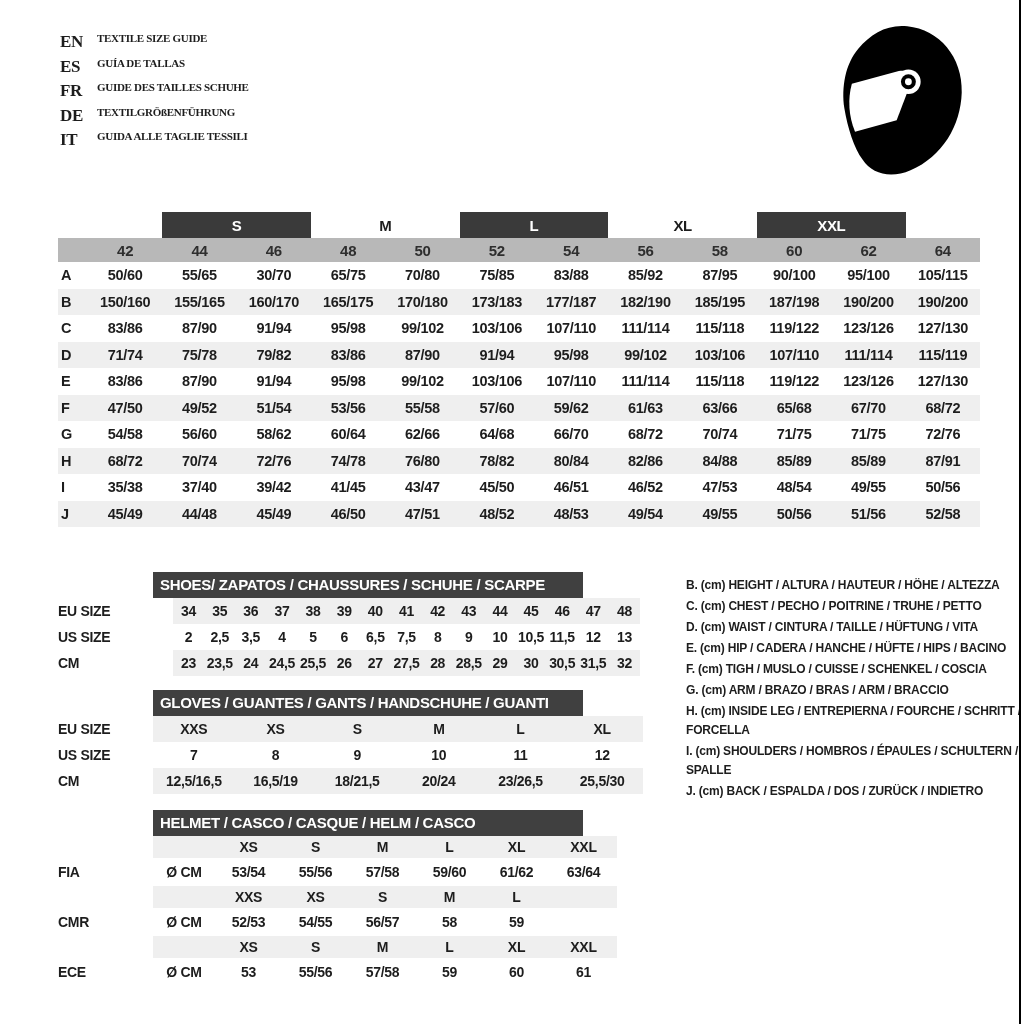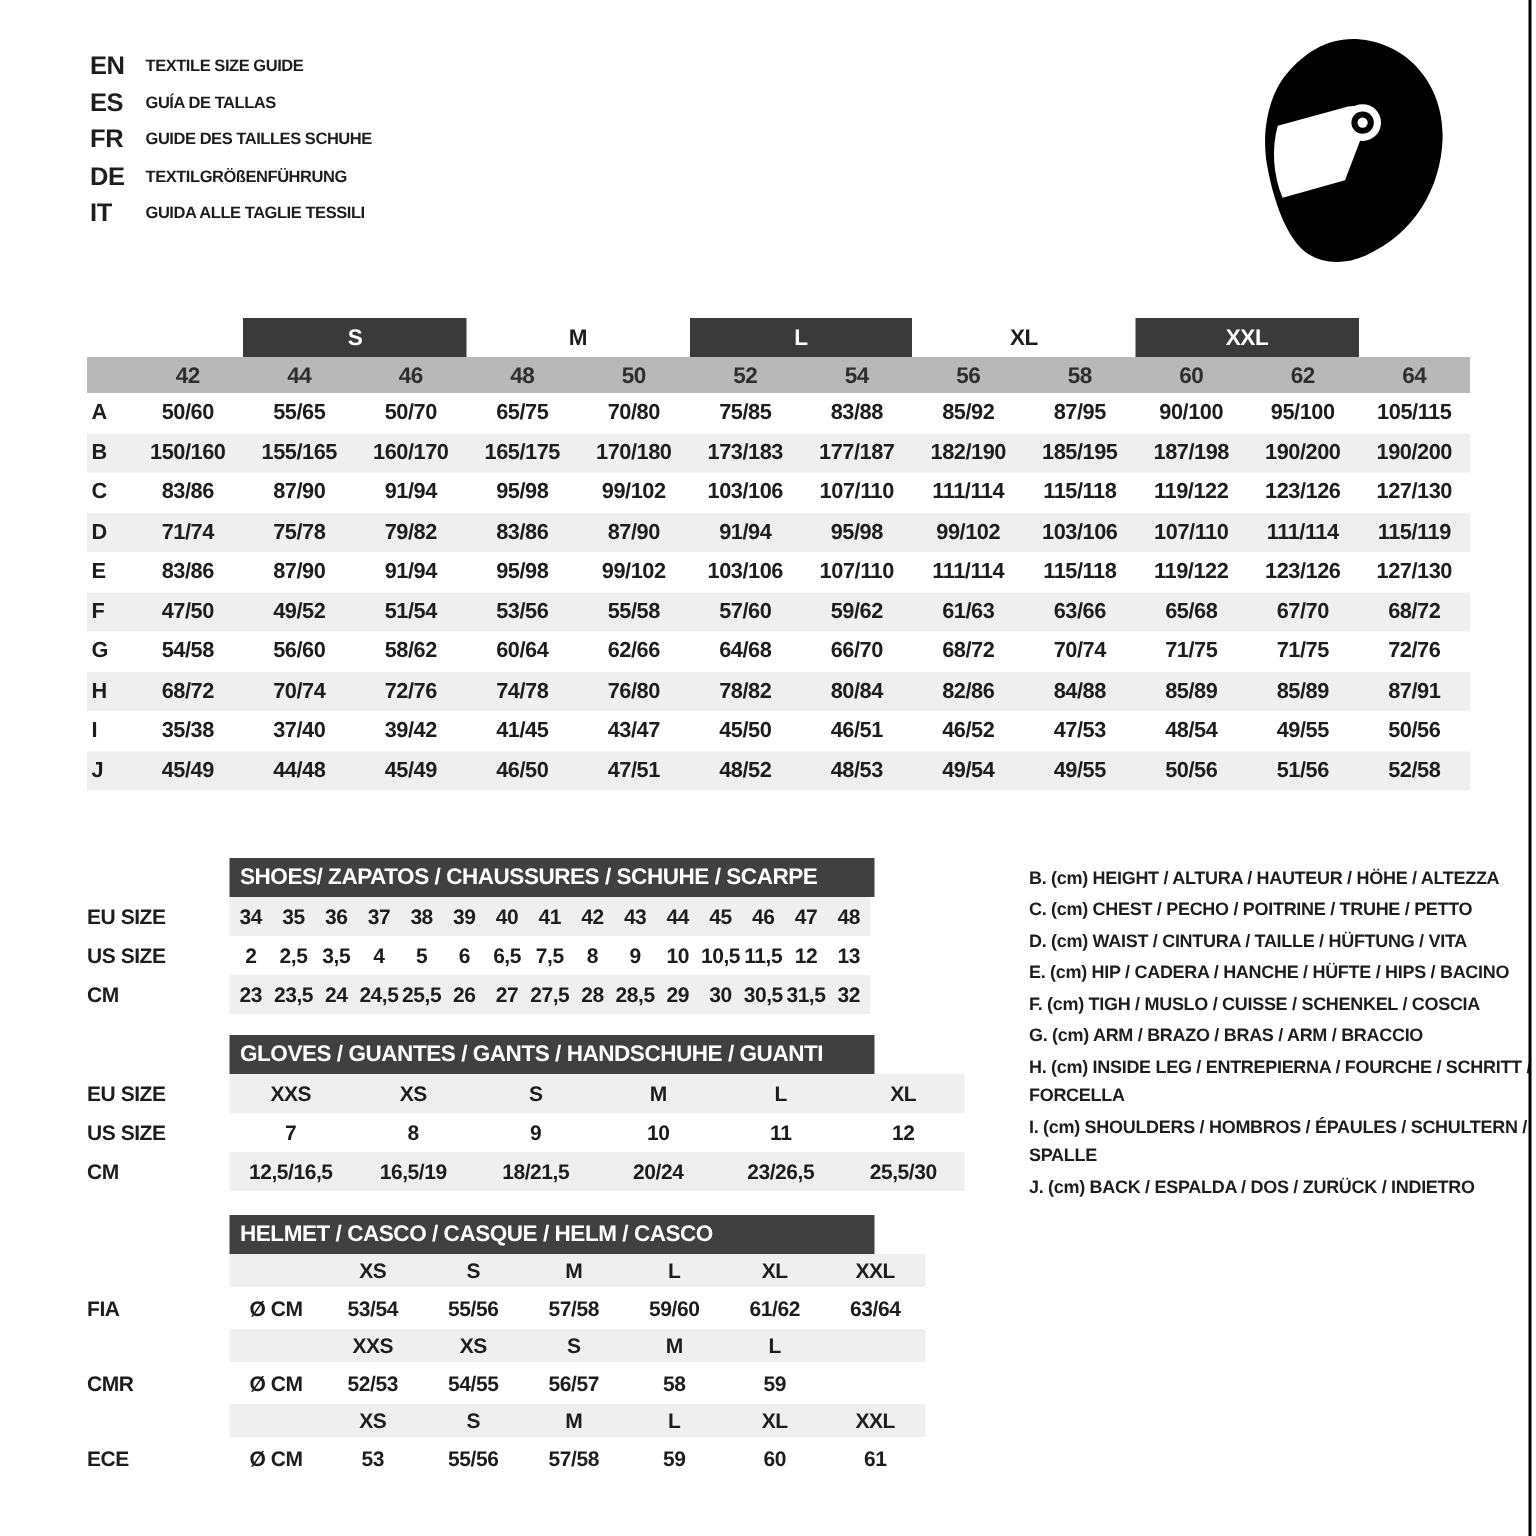--- a/index.html
+++ b/index.html
@@ -4,21 +4,21 @@
 <style>
   * { margin:0; padding:0; box-sizing:border-box; }
   html,body { background:#ffffff; }
   body {
     width:1024px; height:1024px; position:relative; overflow:hidden;
     font-family:"Liberation Sans", sans-serif; color:#1d1d1d;
   }
 
   
   .lang-block { position:absolute; left:60px; top:32px; }
-  .lang-row { display:flex; height:24.5px; align-items:center; }
+  .lang-row { display:flex; height:24.5px; align-items:flex-start;font-family:Liberation Serif, serif; }
   .lang-code { width:37px; font-size:17px; font-weight:700; letter-spacing:-0.3px; }
   .lang-label { font-size:11px; font-weight:700; letter-spacing:-0.3px; }
 
   
   .helmet-logo { position:absolute; left:832px; top:22px; width:140px; height:160px; }
 
   
   .main-table { position:absolute; left:58px; top:212px; width:922px; letter-spacing:-0.3px; }
   .mt-grid { display:grid; grid-template-columns:30px repeat(12,1fr); }
   .mt-groups { height:26px; }
@@ -33,21 +33,21 @@
   .rowlabel { text-align:left; padding-left:3px; }
 
   
   .lower-left { position:absolute; left:58px; top:572px; width:615px; letter-spacing:-0.3px; }
   .sub-row { display:grid; grid-template-columns:95px 1fr; align-items:center; }
   .sub-label { font-size:14px; font-weight:700; }
   .title-bar { background:#404040; color:#ffffff; font-size:15px; font-weight:700;
                height:26px; line-height:26px; padding-left:7px; width:430px; }
   .vals { display:grid; text-align:center; font-size:14px; font-weight:700; align-items:center; }
   .stripe-bg { background:#efefef; }
-  .shoes-vals  { grid-template-columns:repeat(15,1fr); width:427px; height:26px; }
+  .shoes-vals  { grid-template-columns:repeat(15,1fr); width:467px; height:26px;margin-left:20px; }
   .gloves-vals { grid-template-columns:repeat(6,1fr);  width:490px; height:26px; }
   .helm-vals   { grid-template-columns:62px repeat(6,67px); width:464px; height:18px; }
   .helm-sizes  { grid-template-columns:62px repeat(6,67px); width:464px; height:22px; }
   .row-h28 { height:28px; }
   .gap14 { height:14px; } .gap16 { height:16px; }
 
   
   .legend { position:absolute; left:686px; top:576px; width:338px;
             font-size:12px; font-weight:700; line-height:19px; letter-spacing:-0.2px; }
   .legend-item { margin-bottom:2px; }
@@ -117,21 +117,21 @@
       <div>58</div>
       <div>60</div>
       <div>62</div>
       <div>64</div>
     </div>
   <div>
       <div class="mt-grid mt-row">
         <div class="rowlabel">A</div>
         <div>50/60</div>
         <div>55/65</div>
-        <div>50/70</div>
+        <div>30/70</div>
         <div>65/75</div>
         <div>70/80</div>
         <div>75/85</div>
         <div>83/88</div>
         <div>85/92</div>
         <div>87/95</div>
         <div>90/100</div>
         <div>95/100</div>
         <div>105/115</div>
       </div>

